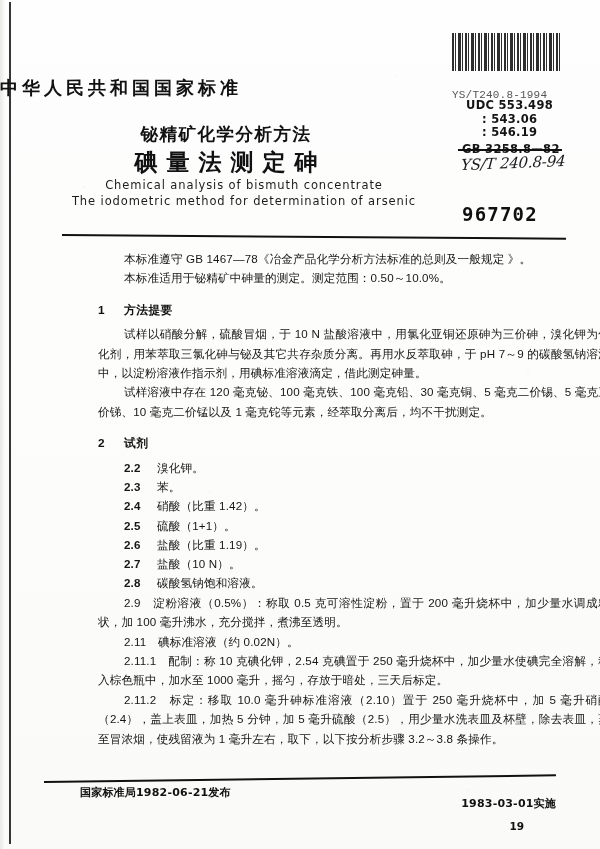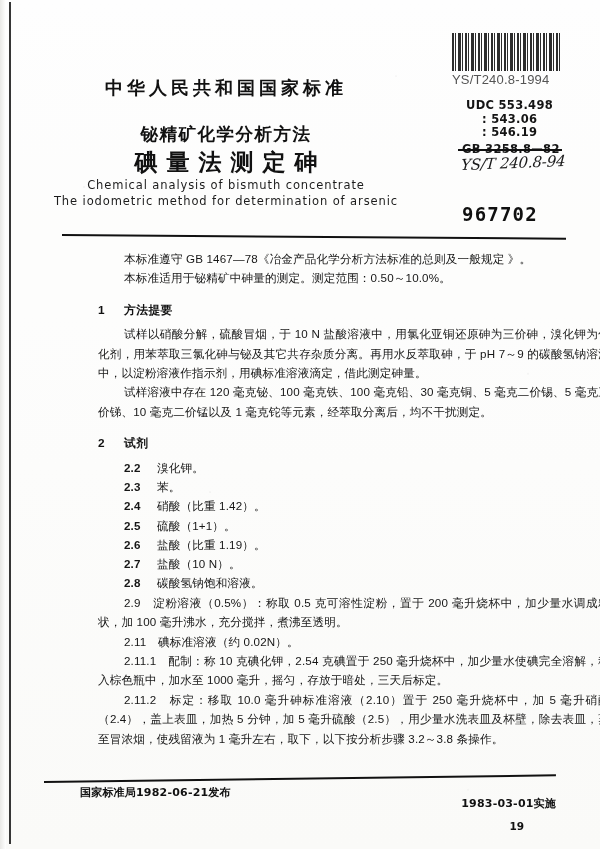--- a/index.html
+++ b/index.html
@@ -73,25 +73,25 @@
     background-image: repeating-linear-gradient(
       90deg,
       #111 0px, #111 2px, #fff 2px, #fff 3px,
       #111 3px, #111 4px, #fff 4px, #fff 6px,
       #111 6px, #111 9px, #fff 9px, #fff 10px,
       #111 10px, #111 11px, #fff 11px, #fff 13px
     );
     opacity: .88;
   }
   .barcode-num {
-    font-family: Liberation Sans, sans-serif;
-    font-size: 13px;
+    font-family: Liberation Mono, monospace;
+    font-size: 11px;
     letter-spacing: .2px;
     color: #2a2a2a;
-    margin-top: 1px;
+    margin-top: 18px;
     opacity: .8;
   }
   .udc-block {
     position: absolute;
     left: 466px;
     top: 99px;
     font-family: "DejaVu Sans", "Liberation Sans", sans-serif;
     font-size: 11.5px;
     font-weight: bold;
     line-height: 13.5px;
@@ -136,21 +136,20 @@
     font-size: 19px;
     font-weight: bold;
     letter-spacing: 1.2px;
     color: #101010;
   }
 
   .title-cn-top {
     position: absolute;
     left: 0; top: 76px;
     width: 452px;
-    text-align: center;
     font-family: "DejaVu Sans", "Liberation Sans", sans-serif;
     font-size: 18px;
     font-weight: bold;
     letter-spacing: 4px;
     color: #111;
   }
   .title-cn-main {
     position: absolute;
     left: 0; top: 122px;
     width: 452px;
@@ -166,21 +165,21 @@
     width: 452px;
     text-align: center;
     font-size: 23px;
     font-weight: bold;
     letter-spacing: 9px;
     text-indent: 9px;
     color: #111;
   }
   .title-en-1, .title-en-2 {
     position: absolute;
-    left: 0;
+    left: 18px;
     width: 452px;
     text-align: center;
     font-family: "DejaVu Sans", "Liberation Sans", sans-serif;
     font-size: 11.5px;
     letter-spacing: .9px;
     color: #1c1c1c;
   }
   .title-en-1 { top: 178px; }
   .title-en-2 { top: 194px; }
 

